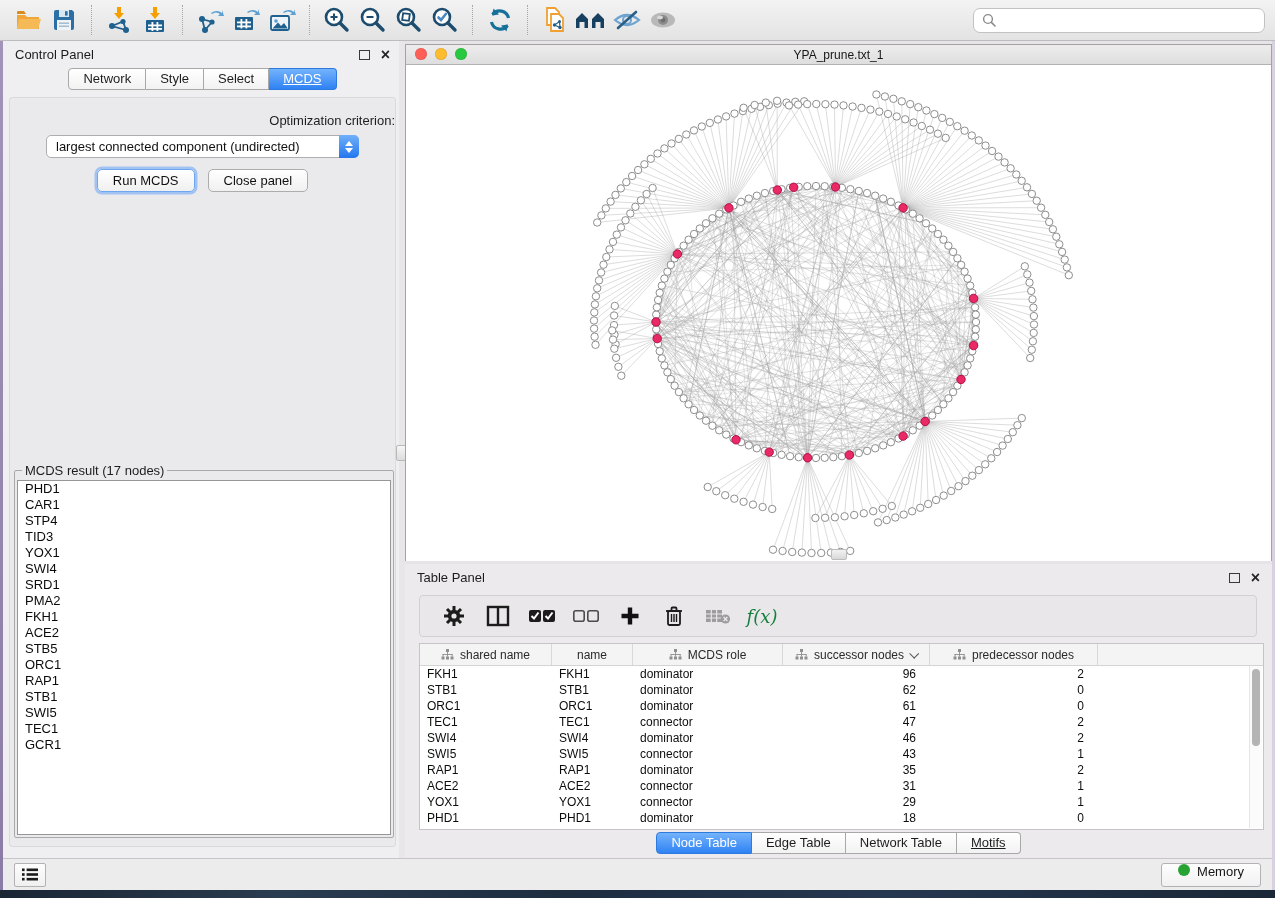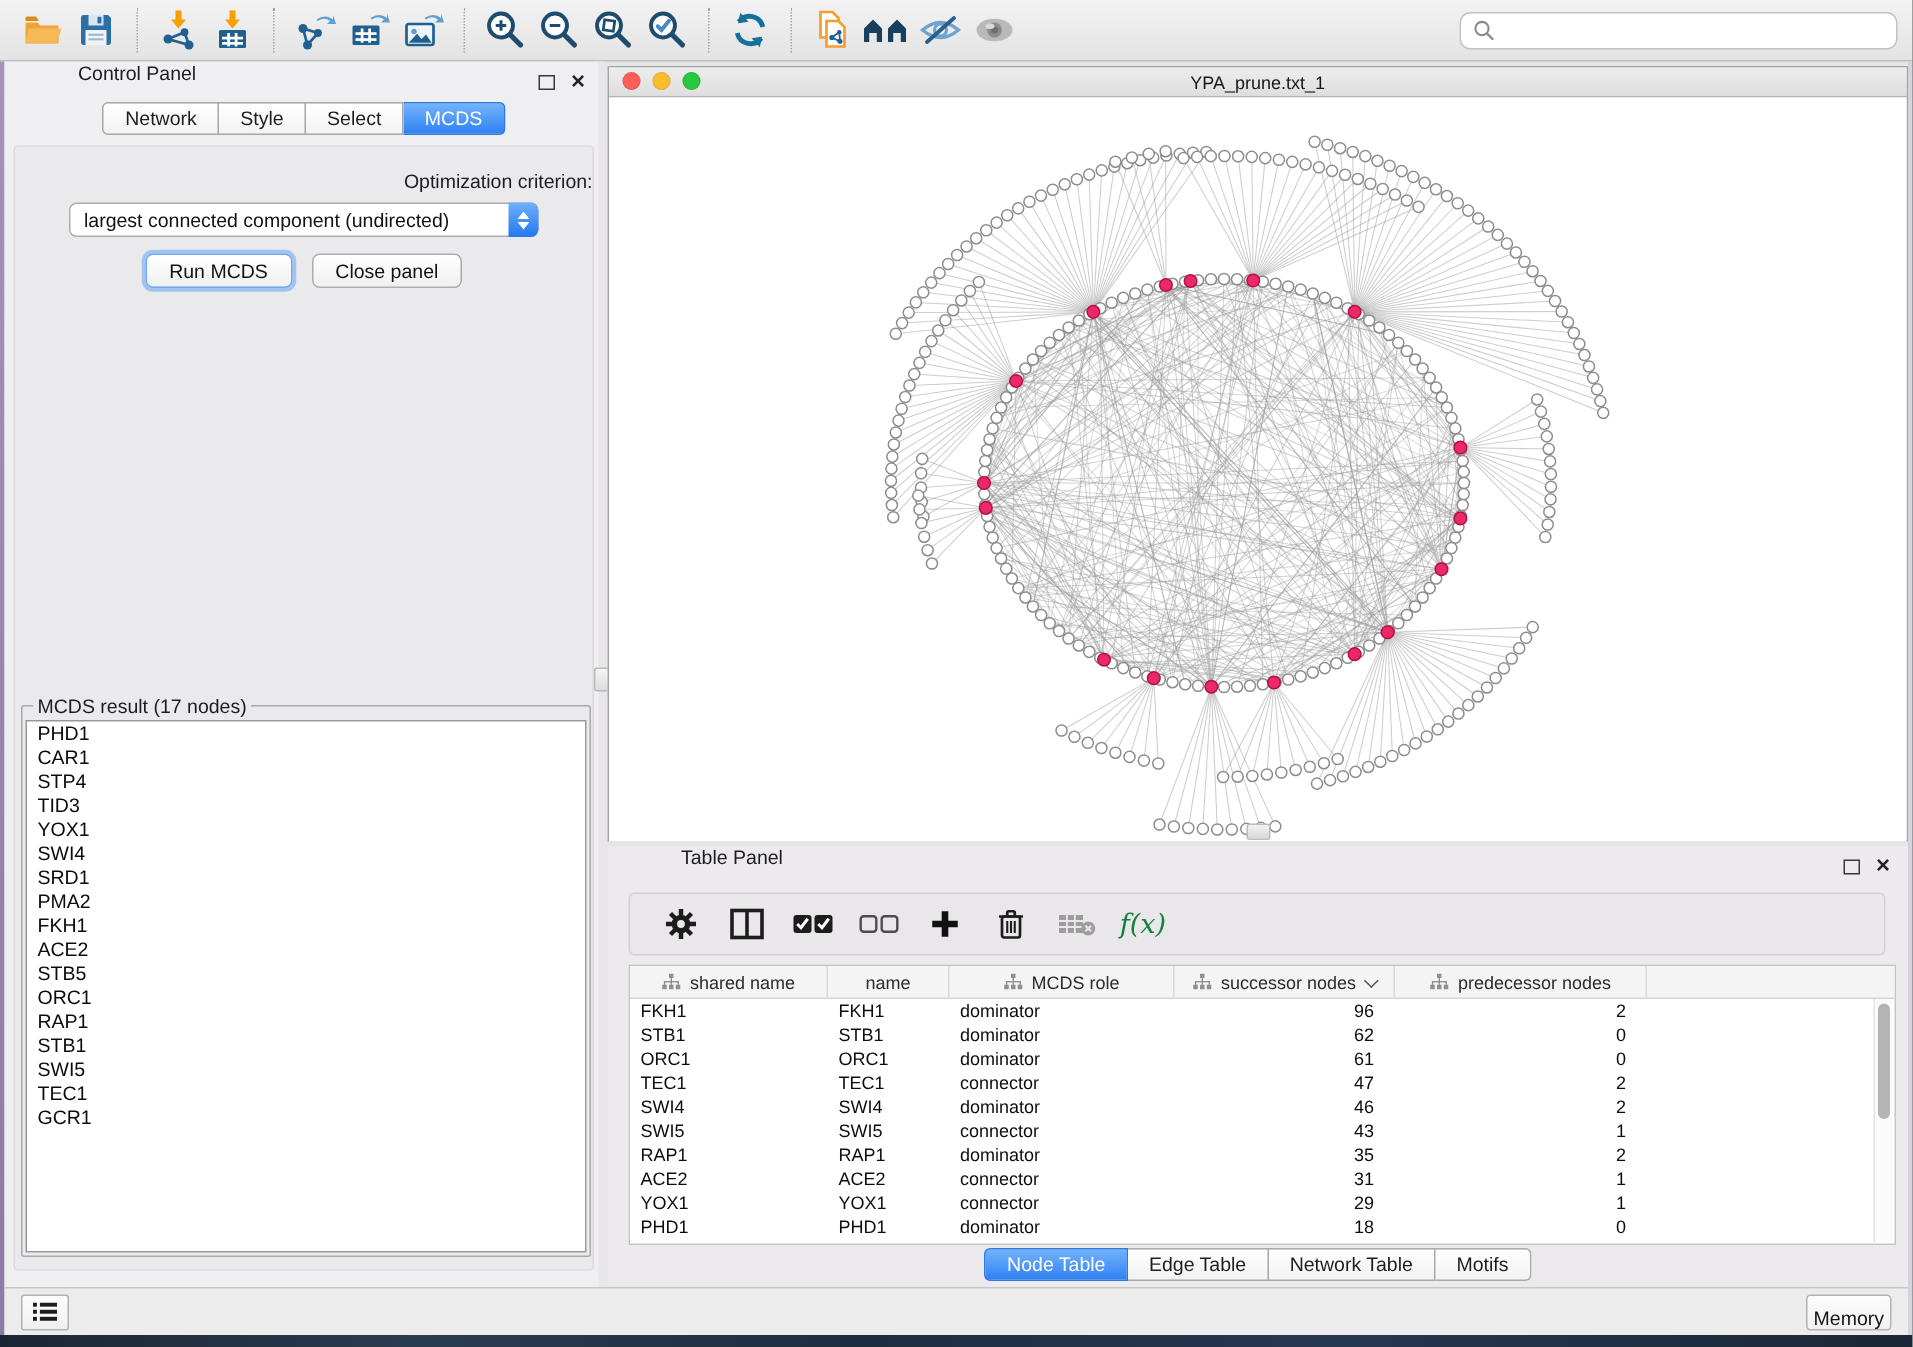--- a/index.html
+++ b/index.html
@@ -16,29 +16,29 @@
   .search input{border:none;outline:none;flex:1;font-size:12px;background:transparent;}
 
   
   .edge-left{position:absolute;left:0;top:41px;width:3px;height:850px;background:linear-gradient(#a293b8,#8b7ba6);}
   .edge-right{position:absolute;right:0;top:41px;width:3px;height:850px;background:#d8d2e0;}
   .desktop-strip{position:absolute;left:0;top:890px;width:1275px;height:8px;
     background:linear-gradient(90deg,#1b2634,#2a3c50 22%,#1e2d40 45%,#263750 70%,#1a2736);}
 
   
   .control-panel{position:absolute;left:3px;top:41px;width:399px;height:817px;background:#efeef0;}
-  .panel-titlebar{height:27px;display:flex;padding:0 12px;font-size:13px;color:#1c1c1e;margin-left:37px;}
+  .panel-titlebar{height:27px;display:flex;align-items:center;padding:0 12px;font-size:13px;color:#1c1c1e;}
   .pt-icons{margin-left:auto;display:flex;gap:11px;align-items:center;}
   .float-ico{width:9px;height:8px;border:1.5px solid #39393b;}
   .close-ico{font-size:16px;font-weight:700;color:#242426;line-height:12px;}
   .seg-tabs{display:flex;justify-content:center;}
   .seg{height:20px;line-height:20px;padding:0 14px;font-size:13px;background:linear-gradient(#ffffff,#f2f2f2);
     border:1px solid #a8a8a8;border-left:none;color:#1d1d1f;}
   .seg:first-child{border-left:1px solid #a8a8a8;border-radius:4px 0 0 4px;}
-  .seg:last-child{border-radius:0 4px 4px 0;}
+  .seg:last-child{border-radius:0 4px 4px 0;text-decoration:underline;}
   .seg.active{background:linear-gradient(#74b3fc,#2f82f4);color:#fff;border-color:#2d7ade;}
   .cp-body{position:absolute;left:6px;top:56px;width:385px;height:748px;background:#eae9eb;
     border:1px solid #dbd9dc;border-radius:3px;}
   .opt-label{position:absolute;left:0;top:15px;width:100%;text-align:right;font-size:13px;color:#1d1d1f;}
   .dropdown{position:absolute;left:36px;top:37px;width:313px;height:23px;background:#fff;border:1px solid #aeaeae;
     border-radius:5px;display:flex;align-items:center;box-sizing:border-box;}
   .dropdown .val{flex:1;font-size:13px;padding-left:9px;color:#111;white-space:nowrap;overflow:hidden;}
   .stepper{width:20px;height:23px;margin:-1px -1px -1px 0;border-radius:0 5px 5px 0;
     background:linear-gradient(#6fb0fa,#2377ee);display:flex;flex-direction:column;align-items:center;justify-content:center;gap:2px;}
   .tri-up{width:0;height:0;border-left:4px solid transparent;border-right:4px solid transparent;border-bottom:5px solid #fff;}
@@ -86,22 +86,22 @@
   .td.num{text-align:right;padding-right:14px;padding-left:0;}
   .t-scroll{position:absolute;right:1px;top:22px;bottom:1px;width:12px;background:#fbfbfb;border-left:1px solid #e6e6e6;}
   .t-thumb{position:absolute;left:2px;top:3px;width:8px;height:77px;background:#b4b4b4;border-radius:5px;}
   .seg-tabs.bottom{position:absolute;left:0;width:100%;top:268px;}
 
   
   .statusbar{position:absolute;left:3px;top:858px;width:1269px;height:32px;background:#ececec;border-top:1px solid #c7c5c9;
     display:flex;align-items:center;padding:0 11px;box-sizing:border-box;}
   .sq-btn{width:32px;height:24px;background:linear-gradient(#fdfdfd,#f0f0f0);border:1px solid #b3b1b5;border-radius:2px;
     display:flex;align-items:center;justify-content:center;}
-  .memory-btn{margin-left:auto;height:24px;padding:0 4px;background:linear-gradient(#fdfdfd,#f1f1f1);
-    border:1px solid #b3b1b5;border-radius:3px;display:flex;gap:7px;font-size:13px;color:#151515;flex-direction:column;}
+  .memory-btn{margin-left:auto;height:24px;padding:0 16px;background:linear-gradient(#fdfdfd,#f1f1f1);
+    border:1px solid #b3b1b5;border-radius:3px;display:flex;gap:7px;font-size:13px;color:#151515;}
   .mem-dot{width:12px;height:12px;border-radius:50%;}
   .col-ico{display:inline-flex;}
 </style>
 </head>
 <body>
 
 <div class="screen">
 
   <div class="toolbar">
     <div class="tbtn">

